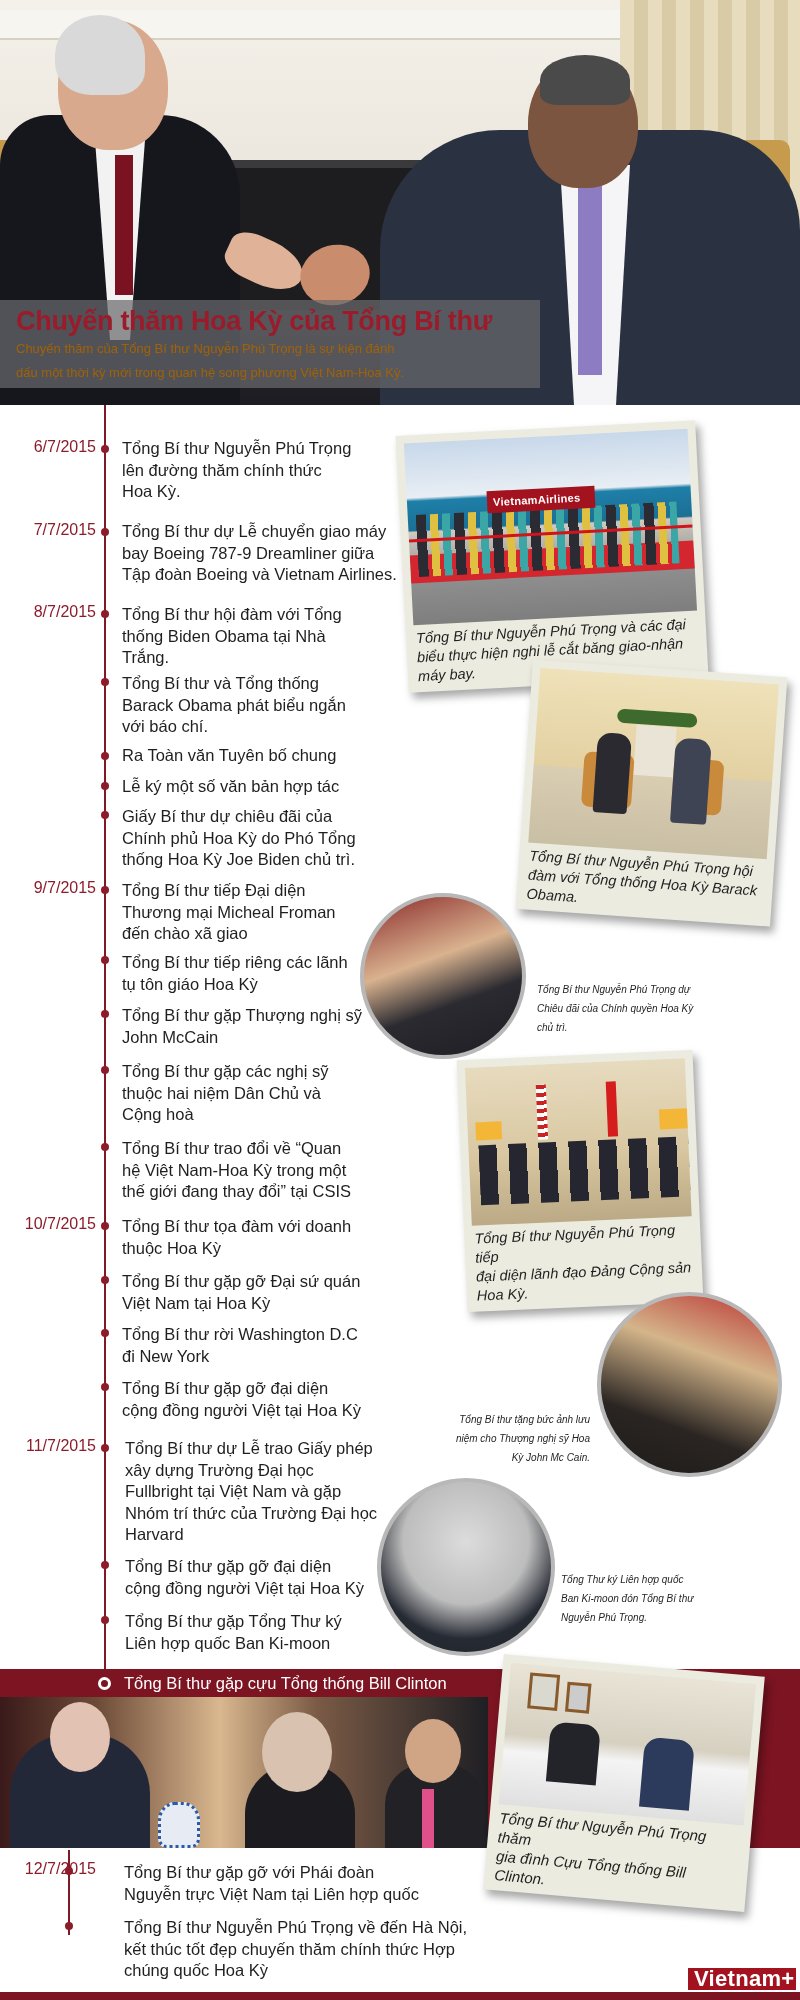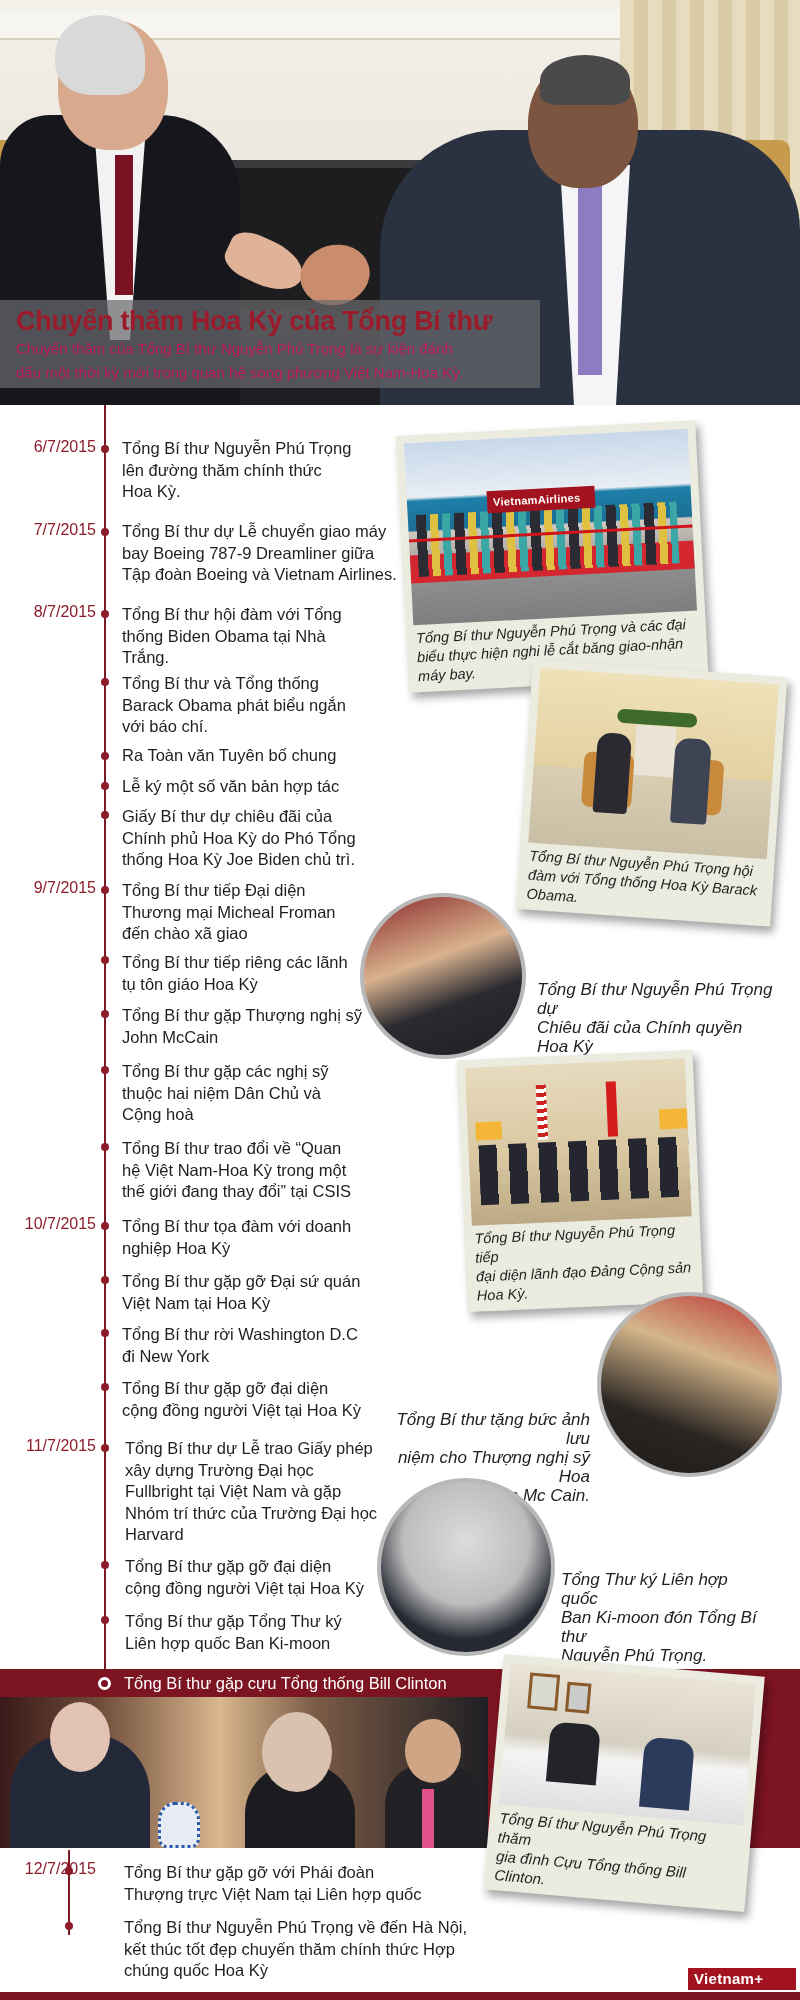--- a/index.html
+++ b/index.html
@@ -25,35 +25,35 @@
   .hero .man-r-body { position: absolute; left: 380px; top: 130px; width: 420px; height: 275px; background: #2a3140; border-radius: 120px 100px 0 0; }
   .hero .man-r-shirt { position: absolute; left: 560px; top: 165px; width: 70px; height: 240px; background: #f5f5f7; clip-path: polygon(0 0,100% 0,80% 100%,20% 100%); }
   .hero .man-r-tie { position: absolute; left: 578px; top: 175px; width: 24px; height: 200px; background: #8e7cc3; }
   .hero .man-r-head { position: absolute; left: 528px; top: 58px; width: 110px; height: 130px; background: #7b5540; border-radius: 50% 50% 45% 45%; }
   .hero .man-r-hair { position: absolute; left: 540px; top: 55px; width: 90px; height: 50px; background: #4a4a4a; border-radius: 50% 50% 20% 20%; }
   .hero .hand-l { position: absolute; left: 225px; top: 240px; width: 80px; height: 45px; background: #e0b298; border-radius: 40% 60% 60% 40%; transform: rotate(25deg); }
   .hero .hand-r { position: absolute; left: 300px; top: 245px; width: 70px; height: 60px; background: #c98d6e; border-radius: 50%; transform: rotate(-15deg); }
 
   .hero-caption { position: absolute; left: 0; top: 300px; width: 540px; height: 88px; background: rgba(105,105,110,0.72); padding: 5px 0 0 16px; }
   .hero-title { font-size: 27px; font-weight: bold; color: #9b1b2b; line-height: 32px; letter-spacing: -0.3px; }
-  .hero-sub { font-size: 15px; color: #be185d; line-height: 24px; }
+  .hero-sub { font-size: 13px; color: #a16207; line-height: 24px; }
 
   
   .tl-line { position: absolute; left: 104px; top: 405px; width: 2px; height: 1268px; background: #7d1a26; }
   .tl-line2 { position: absolute; left: 68px; top: 1850px; width: 2px; height: 85px; background: #7d1a26; }
   .date { position: absolute; font-size: 16px; color: #8d1c2b; text-align: right; width: 90px; }
   .dot { position: absolute; width: 8px; height: 8px; border-radius: 50%; background: #8d1c2b; }
   .txt { position: absolute; font-size: 16.5px; line-height: 21.5px; color: #1f1f1f; }
 
   
   .polaroid { position: absolute; background: #ecebe0; box-shadow: 4px 6px 8px rgba(0,0,0,0.35); padding: 8px 8px 0 8px; }
   .polaroid .ph { width: 100%; position: relative; overflow: hidden; }
   .polaroid .cap { font-style: italic; font-size: 14.5px; line-height: 19px; color: #1f1f1f; padding: 4px 2px 6px 2px; }
   .circle { position: absolute; border-radius: 50%; border: 4px solid #b8b8b8; overflow: hidden; }
-  .icap { position: absolute; font-style: italic; font-size: 17px; line-height: 19px; color: #1f1f1f; }
+  .icap { position: absolute; font-style: italic; font-size: 10px; line-height: 19px; color: #1f1f1f; }
 
   
   .ph-airline { height: 182px; background: linear-gradient(180deg,#c8d8ea 0%,#e8eef4 30%,#1e7fa8 32%,#1c6f95 48%,#cfc9bf 49%,#8f8f8f 75%,#7e7e7e 100%); }
   .ph-airline .carpet { position: absolute; left: 0; top: 112px; width: 100%; height: 28px; background: #d3262e; }
   .ph-airline .people { position: absolute; left: 8px; top: 72px; width: 92%; height: 62px;
      background: repeating-linear-gradient(90deg,#2b2b33 0 10px,transparent 10px 14px,#e0c040 14px 22px,transparent 22px 26px,#3ba6a6 26px 34px,transparent 34px 38px); }
   .ph-airline .ribbon { position: absolute; left: 0; top: 96px; width: 100%; height: 3px; background: #d0141c; }
   .ph-airline .logo { position: absolute; left: 80px; top: 52px; color: #fff; font-size: 11px; font-weight: bold; }
   .ph-oval { height: 175px; background: linear-gradient(180deg,#efe1b9 0%,#e3d1a2 55%,#d9cdb2 56%,#c9bfa4 100%); }
   .ph-oval .chair1 { position: absolute; left: 50px; top: 80px; width: 50px; height: 55px; background: #c98a3c; border-radius: 8px; }
@@ -87,21 +87,21 @@
   .band-photo .c2 { position: absolute; left: 245px; top: 70px; width: 110px; height: 90px; background: #1b1b20; border-radius: 50px 50px 0 0; }
   .band-photo .c2h { position: absolute; left: 262px; top: 18px; width: 70px; height: 80px; background: #d9c2b0; border-radius: 50%; }
   .band-photo .c3 { position: absolute; left: 385px; top: 70px; width: 100px; height: 90px; background: #222226; border-radius: 40px 40px 0 0; }
   .band-photo .c3h { position: absolute; left: 405px; top: 25px; width: 56px; height: 64px; background: #d0a585; border-radius: 50%; }
   .band-photo .vase { position: absolute; left: 158px; top: 108px; width: 42px; height: 46px; background: #e7ecf4; border: 3px dotted #2b5aa8; border-radius: 40% 40% 20% 20%; }
   .band-photo .tie3 { position: absolute; left: 422px; top: 95px; width: 12px; height: 60px; background: #e0508a; }
   .band-head { position: absolute; left: 0; top: 1669px; width: 488px; height: 28px; background: #7c1422; display: flex; align-items: center; padding-left: 98px; }
   .band-head .ring { width: 13px; height: 13px; border-radius: 50%; border: 3px solid #fff; margin-right: 13px; }
   .band-head .lbl { color: #fff; font-size: 16.5px; }
 
-  .logo { position: absolute; left: 688px; top: 1968px; width: 108px; height: 22px; background: #a3131f; color: #fff; font-weight: bold; font-size: 15px; line-height: 22px; padding-left: 6px; letter-spacing: 0.3px; }
+  .logo { position: absolute; left: 688px; top: 1968px; width: 108px; height: 22px; background: #a3131f; color: #fff; font-weight: bold; font-size: 22px; line-height: 22px; padding-left: 6px; letter-spacing: 0.3px; }
   .footer-bar { position: absolute; left: 0; top: 1992px; width: 800px; height: 8px; background: #7c1422; }
 </style>
 </head>
 <body>
 
 <div class="hero">
   <div class="mantel"></div>
   <div class="mantel-top"></div>
   <div class="fireplace"></div>
   <div class="wall-stripes"></div>
@@ -200,21 +200,21 @@
 <div class="txt" style="left:122px;top:1138px">
   <div>Tổng Bí thư trao đổi về “Quan</div>
     <div>hệ Việt Nam-Hoa Kỳ trong một</div>
     <div>thế giới đang thay đổi” tại CSIS</div>
 </div>
 
 <div class="date" style="left:6px;top:1215px">10/7/2015</div>
 <div class="dot" style="left:101px;top:1222px"></div>
 <div class="txt" style="left:122px;top:1216px">
   <div>Tổng Bí thư tọa đàm với doanh</div>
-    <div>nghiệp Hoa Kỳ</div>
+    <div>thuộc Hoa Kỳ</div>
 </div>
 <div class="dot" style="left:101px;top:1276px"></div>
 <div class="txt" style="left:122px;top:1271px">
   <div>Tổng Bí thư gặp gỡ Đại sứ quán</div>
     <div>Việt Nam tại Hoa Kỳ</div>
 </div>
 <div class="dot" style="left:101px;top:1329px"></div>
 <div class="txt" style="left:122px;top:1324px">
   <div>Tổng Bí thư rời Washington D.C</div>
     <div>đi New York</div>
@@ -337,21 +337,21 @@
   <div class="cap" style="font-size:15px">
     <div>Tổng Bí thư Nguyễn Phú Trọng thăm</div>
       <div>gia đình Cựu Tổng thống Bill Clinton.</div>
   </div>
 </div>
 
 <div class="date" style="left:4px;top:1860px;width:92px">12/7/2015</div>
 <div class="dot" style="left:65px;top:1867px"></div>
 <div class="txt" style="left:124px;top:1862px">
   <div>Tổng Bí thư gặp gỡ với Phái đoàn</div>
-    <div>Thượng trực Việt Nam tại Liên hợp quốc</div>
+    <div>Nguyễn trực Việt Nam tại Liên hợp quốc</div>
 </div>
 <div class="dot" style="left:65px;top:1922px"></div>
 <div class="txt" style="left:124px;top:1917px">
   <div>Tổng Bí thư Nguyễn Phú Trọng về đến Hà Nội,</div>
     <div>kết thúc tốt đẹp chuyến thăm chính thức Hợp</div>
     <div>chúng quốc Hoa Kỳ</div>
 </div>
 
 <div class="logo">Vietnam+</div>
 <div class="footer-bar"></div>

